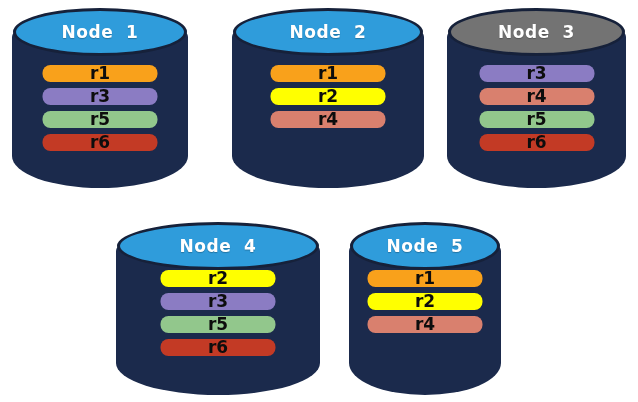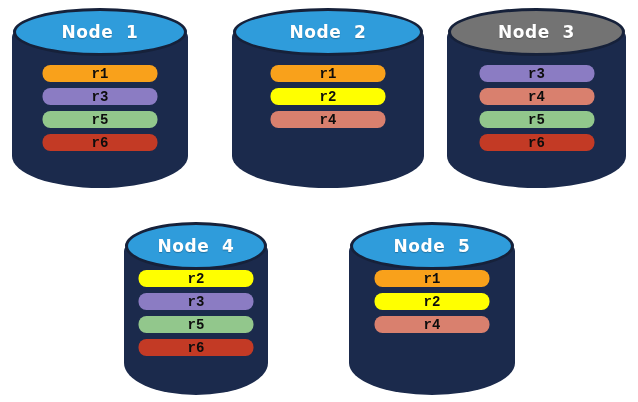--- a/index.html
+++ b/index.html
@@ -51,24 +51,23 @@
     flex-direction: column;
     gap: 6px;
   }
 
   .bar {
     height: 17px;
     border-radius: 8px;
     display: flex;
     align-items: center;
     justify-content: center;
-    font-size: 14px;
+    font-size: 17px;
     font-weight: bold;
     line-height: 1;
-    font-family: Liberation Mono, monospace;
   }
 </style>
 </head>
 <body>
 
 <div class="canvas" style="background: rgb(255, 255, 255);">
 
 <div class="node" style="left: 12px; top: 8px; width: 176px; height: 180px;">
       <div class="cyl-body" style="background: rgb(27, 42, 76);"></div>
       <div class="cyl-top" style="background: rgb(47, 156, 219); border-color: rgb(22, 33, 58); justify-content: center;">
@@ -97,33 +96,33 @@
       <div class="cyl-top" style="background: #737373; border-color: rgb(22, 33, 58);">
         <span class="node-label" style="color: rgb(255, 255, 255);">Node  3</span>
       </div>
       <div class="bars" style="top: 57px;">
         <div class="bar" style="background: rgb(139, 124, 195); color: rgb(13, 13, 13);">r3</div>
         <div class="bar" style="background: rgb(217, 128, 110); color: rgb(13, 13, 13);">r4</div>
         <div class="bar" style="background: rgb(146, 199, 140); color: rgb(13, 13, 13);">r5</div>
         <div class="bar" style="background: rgb(195, 58, 37); color: rgb(13, 13, 13);">r6</div>
       </div>
     </div>
-    <div class="node" style="left: 124px; top: 222px; width: 144px; height: 173px;">
+    <div class="node" style="left: 116px; top: 222px; width: 204px; height: 173px;">
       <div class="cyl-body" style="background: rgb(27, 42, 76);"></div>
       <div class="cyl-top" style="background: rgb(47, 156, 219); border-color: rgb(22, 33, 58);">
         <span class="node-label" style="color: rgb(255, 255, 255);">Node  4</span>
       </div>
       <div class="bars" style="top: 48px;">
         <div class="bar" style="background: rgb(255, 255, 0); color: rgb(13, 13, 13);">r2</div>
         <div class="bar" style="background: rgb(139, 124, 195); color: rgb(13, 13, 13);">r3</div>
         <div class="bar" style="background: rgb(146, 199, 140); color: rgb(13, 13, 13);">r5</div>
         <div class="bar" style="background: rgb(195, 58, 37); color: rgb(13, 13, 13);">r6</div>
       </div>
     </div>
-    <div class="node" style="left: 349px; top: 222px; width: 166px; height: 173px;">
+    <div class="node" style="left: 349px; top: 222px; width: 152px; height: 173px;">
       <div class="cyl-body" style="background: rgb(27, 42, 76);"></div>
       <div class="cyl-top" style="background: rgb(47, 156, 219); border-color: rgb(22, 33, 58);">
         <span class="node-label" style="color: rgb(255, 255, 255);">Node  5</span>
       </div>
       <div class="bars" style="top: 48px;">
         <div class="bar" style="background: rgb(249, 161, 27); color: rgb(13, 13, 13);">r1</div>
         <div class="bar" style="background: rgb(255, 255, 0); color: rgb(13, 13, 13);">r2</div>
         <div class="bar" style="background: rgb(217, 128, 110); color: rgb(13, 13, 13);">r4</div>
       </div>
     </div>

